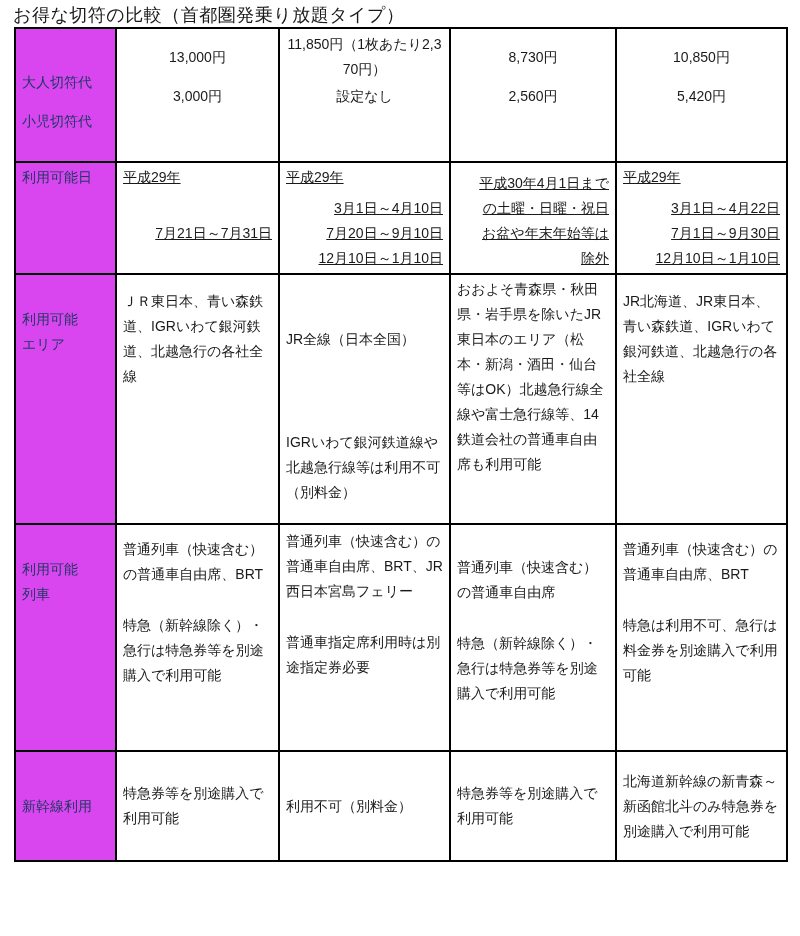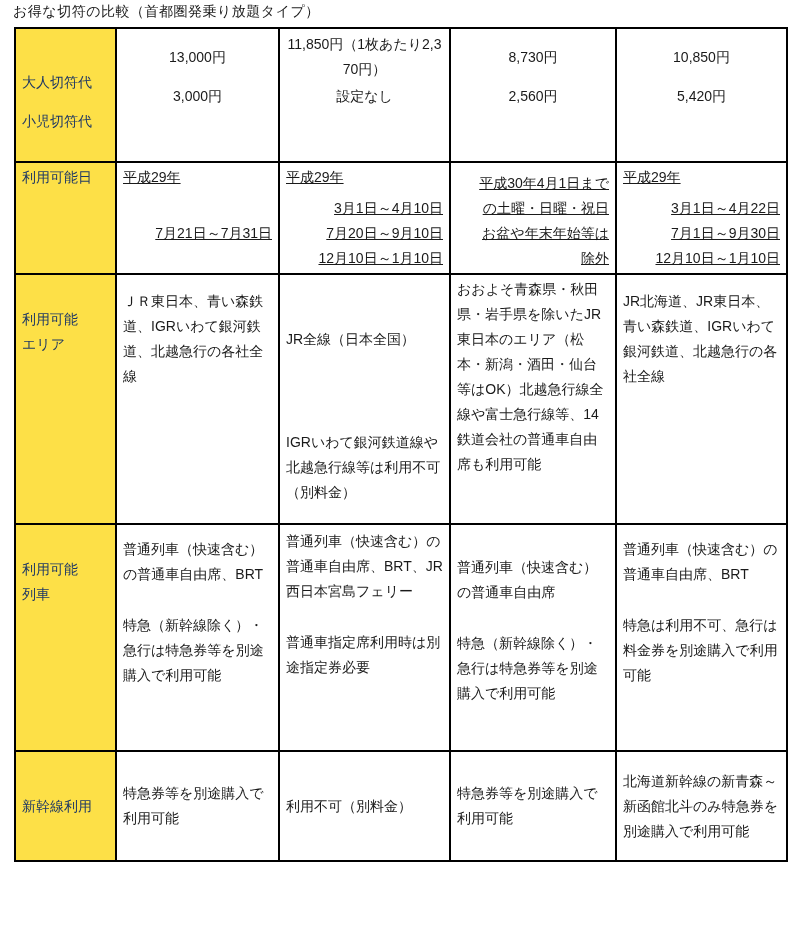--- a/index.html
+++ b/index.html
@@ -2,21 +2,21 @@
 <html><head>
 <meta charset="utf-8">
 <style>
   html,body { margin:0; padding:0; }
   body {
     width:800px; height:936px; background:#ffffff; position:relative;
     font-family:"Liberation Sans","DejaVu Sans",sans-serif;
     color:#1a1a1a;
   }
   .title {
-    position:absolute; left:13px; top:3px; font-size:14px; color:#1a1a1a;
+    position:absolute; left:13px; top:3px; font-size:18px; color:#1a1a1a;
     letter-spacing:0.5px;
   }
   .footer {
     position:absolute; left:17px; top:961px; font-size:10px; color:#a16207;
     letter-spacing:0.5px;
   }
   table.cmp {
     position:absolute; left:14px; top:27px;
     border-collapse:collapse; table-layout:fixed; width:772px;
   }
@@ -25,21 +25,21 @@
     font-size:14px; line-height:25px; vertical-align:top;
     overflow:hidden; word-break:break-all;
   }
   
   .hd {
     background:#9DC3E6; color:#1F3864; text-align:center;
     vertical-align:middle; white-space:pre-line;
   }
   .corner { text-align:left; }
   .lbl {
-    background:#fde047; color:#1F3864; text-align:left;
+    background:#d946ef; color:#1F3864; text-align:left;
     vertical-align:top; white-space:pre-line;
   }
   .lbl-mid { vertical-align:middle; }
   .lbl-pt  { padding-top:32px; }
   
   .price-inner { height:78px; display:flex; flex-direction:column; }
   .p-adult { height:52px; display:flex; align-items:center; justify-content:center;
              text-align:center; }
   .p-child { height:25px; margin-top:auto; display:flex; align-items:center;
              justify-content:center; text-align:center; }

